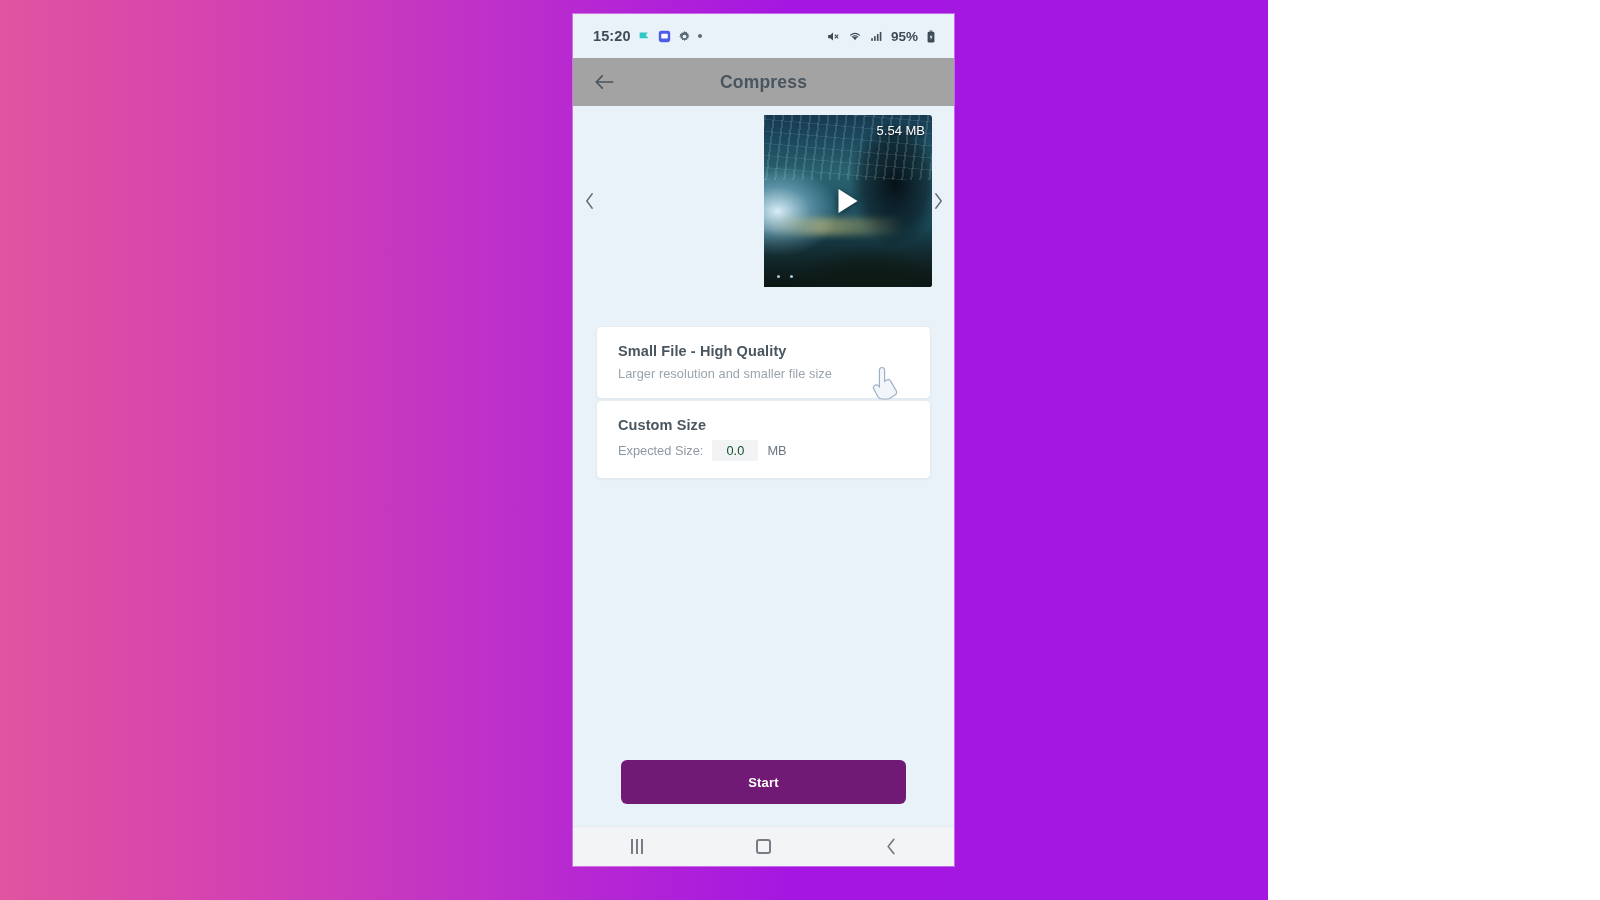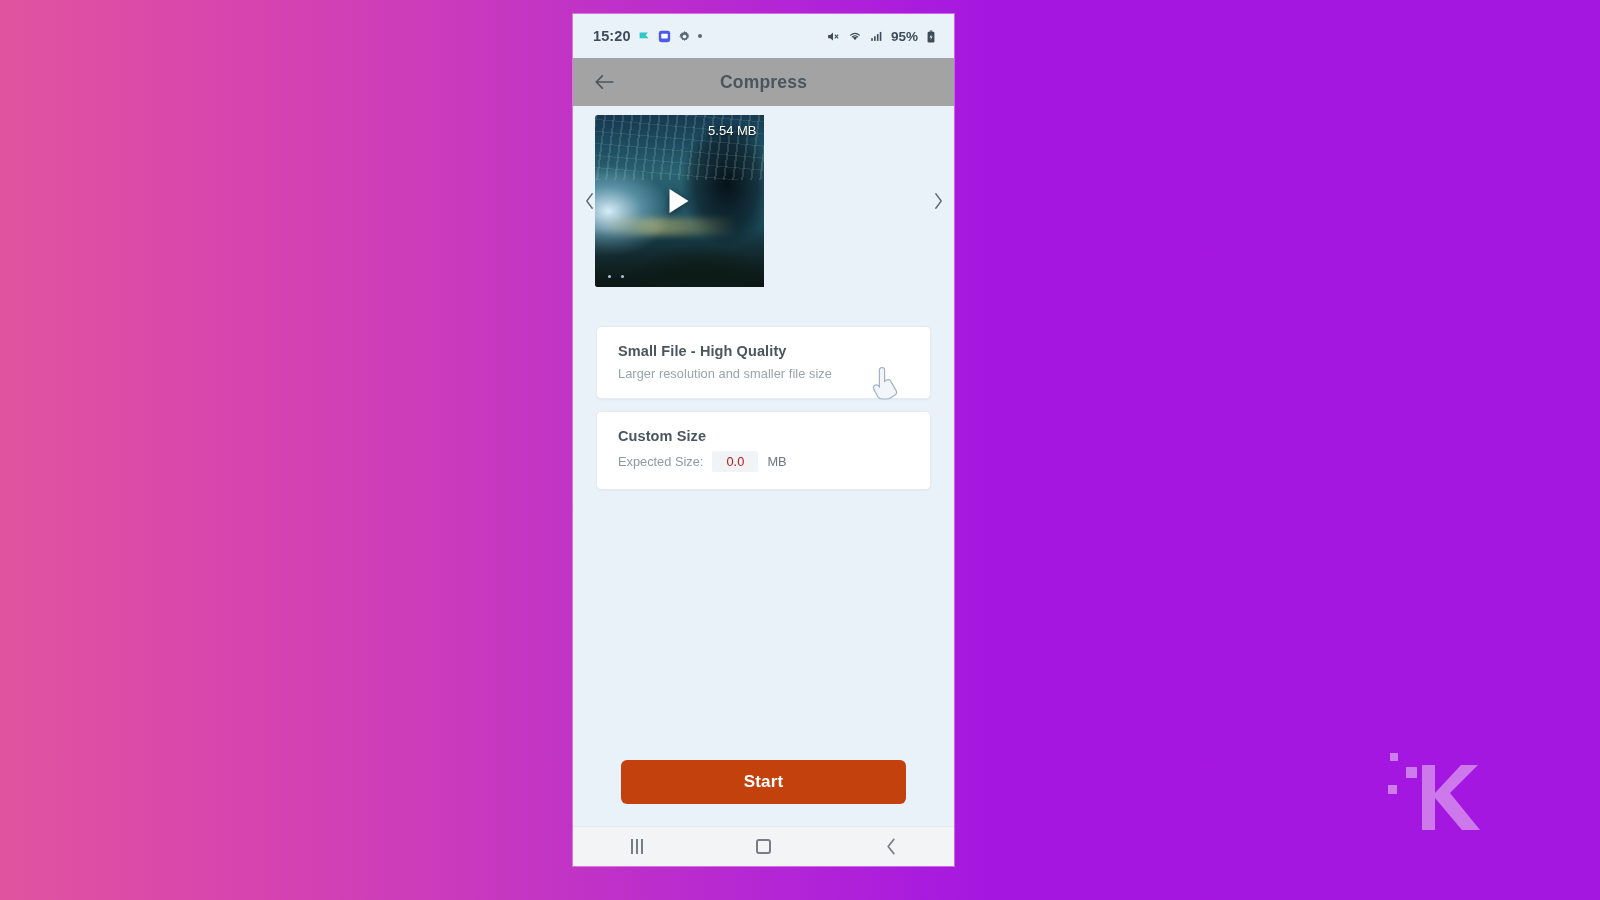--- a/index.html
+++ b/index.html
@@ -7,21 +7,21 @@
   html, body {
     width: 1600px;
     height: 900px;
     overflow: hidden;
     font-family: "Liberation Sans", sans-serif;
   }
 
   
   #backdrop {
     position: relative;
-    width: 1600px;
+    width: 1268px;
     height: 900px;
     background: linear-gradient(90deg,
         #e0549f 0%,
         #d845ad 14%,
         #cc3cba 26%,
         #bf31c8 38%,
         #b224d6 50%,
         #a517e0 62%,
         #a317e0 100%);
     overflow: hidden;
@@ -123,20 +123,21 @@
   }
   .car-arrow.left  { left: 6px; }
   .car-arrow.right { right: 6px; }
 
   .thumbs {
     display: flex;
     width: 337px;
     height: 172px;
     border-radius: 3px;
     overflow: hidden;
+    justify-content: flex-end;
   }
   .thumb {
     position: relative;
     width: 50%;
     height: 100%;
     overflow: hidden;
   }
   .thumb + .thumb { border-left: 2px solid #dfe9f2; }
 
   
@@ -217,21 +218,21 @@
     z-index: 9;
     pointer-events: none;
   }
 
   
   .options {
     padding: 0 23px;
     margin-top: 30px;
     display: flex;
     flex-direction: column;
-    gap: 12px;
+    gap: 1px;
   }
   .opt-card {
     background: #ffffff;
     border: 1px solid #e6ebf0;
     border-radius: 5px;
     padding: 16px 21px 17px;
     cursor: pointer;
     box-shadow: 0 1px 2px rgba(30,60,90,.05);
   }
   .opt-card.selected {
@@ -259,40 +260,40 @@
   }
   .custom-label { font-size: 12.8px; color: #8f99a3; text-align: right; }
   .size-input {
     width: 46px;
     height: 21px;
     border: none;
     background: #f1f3f5;
     border-radius: 2px;
     text-align: center;
     font-size: 12.8px;
-    color: #b91c1c;
+    color: #14532d;
     font-family: "Liberation Sans", sans-serif;
   }
   .unit-label { font-size: 12.8px; color: #6d7780; font-weight: 500; }
 
   
   .start-wrap {
     position: absolute;
     left: 0; right: 0;
     bottom: 62px;
     padding: 0 48px;
   }
   .start-btn {
     width: 100%;
     height: 44px;
-    background: #c2410c;
+    background: #701a75;
     border: none;
     border-radius: 6px;
     color: #ffffff;
-    font-size: 17px;
+    font-size: 13px;
     font-weight: 700;
     font-family: "Liberation Sans", sans-serif;
     cursor: pointer;
     letter-spacing: .2px;
   }
 
   
   .navbar {
     position: absolute;
     left: 0; right: 0; bottom: 0;

